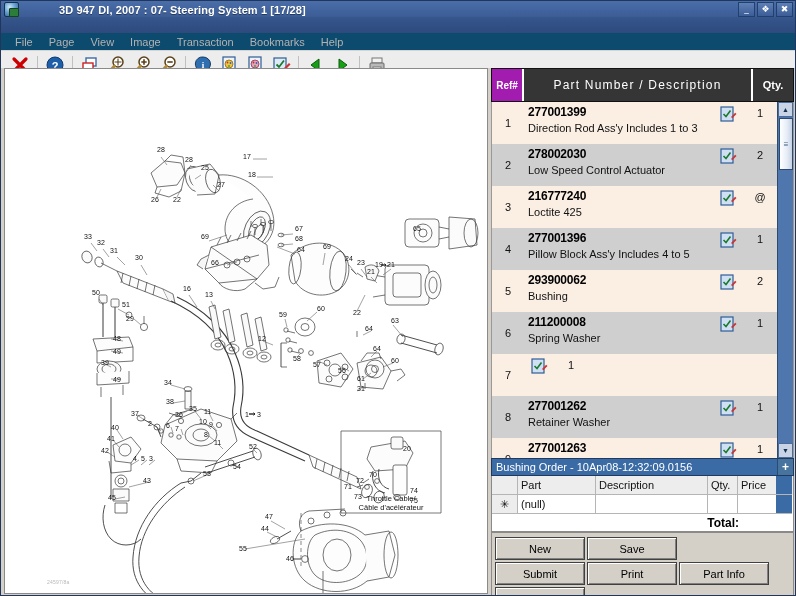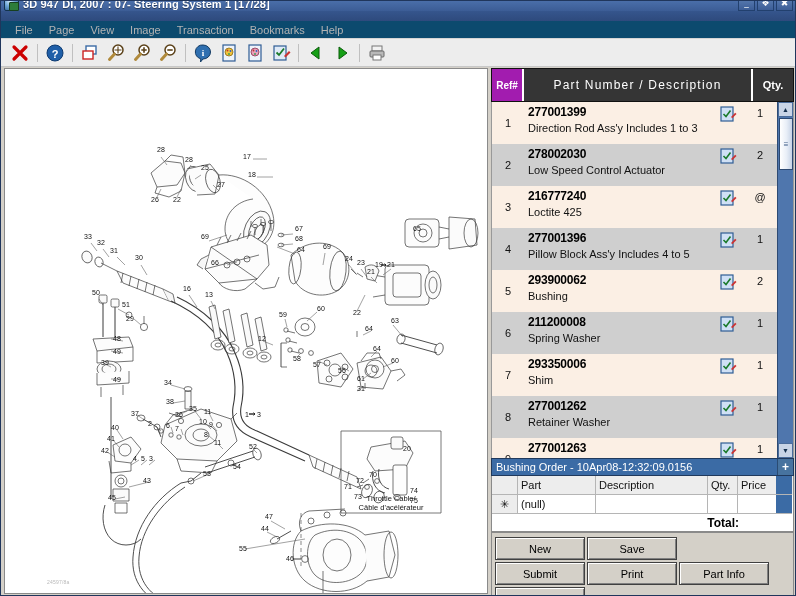--- a/index.html
+++ b/index.html
@@ -12,25 +12,26 @@
   }
   #app {
     position: relative;
     width: 796px; height: 596px;
     background: #D4D0C8;
     border: 1px solid #20365c;
     overflow: hidden;
   }
   
   .titlebar {
-    height: 20px;
+    height: 32px;
     background: linear-gradient(to bottom, #4a6ea9 0%, #3c5d96 48%, #35558c 52%, #2e4a7d 100%);
     display: flex; align-items: center;
     padding: 0 2px 15px 3px;
     color: #fff;
+    gap: 36px;
   }
   .title-icon {
     width: 15px; height: 15px; margin-right: 4px;
     background: radial-gradient(circle at 35% 32%, #cfe6f7 0%, #6fa8d8 40%, #2a5a8a 100%);
     border: 1px solid #13324f; border-radius: 2px;
     position: relative; flex: none;
   }
   .title-icon:after {
     content: ""; position: absolute; left: 4px; top: 5px;
     width: 8px; height: 7px; background: #2d7d3a;
@@ -839,24 +840,20 @@
                   <rect x="1" y="1" width="12" height="14" fill="#cfe0f5" stroke="#2f5d94" stroke-width="1.2"></rect>
                   <path d="M3.5 8 L6 10.5 L10.5 4.5" stroke="#1a7a2a" stroke-width="1.6" fill="none"></path>
                   <path d="M11 11 l4.2 -4.2 1.3 1.3 -4.2 4.2z" fill="#cc3333"></path>
                 </svg>
             </div>
             <div class="pr-qty">1</div>
           </div>
 
           <div class="prow odd">
             <div class="pr-ref">7</div>
-            <div class="pr-main">
-              <span class="pr-pn">293350006</span>
-              <span class="pr-ds">Shim</span>
-            </div>
             <div class="pr-icon">
               <svg width="17" height="16" viewBox="0 0 17 16">
                   <rect x="1" y="1" width="12" height="14" fill="#cfe0f5" stroke="#2f5d94" stroke-width="1.2"></rect>
                   <path d="M3.5 8 L6 10.5 L10.5 4.5" stroke="#1a7a2a" stroke-width="1.6" fill="none"></path>
                   <path d="M11 11 l4.2 -4.2 1.3 1.3 -4.2 4.2z" fill="#cc3333"></path>
                 </svg>
             </div>
             <div class="pr-qty">1</div>
           </div>
 

